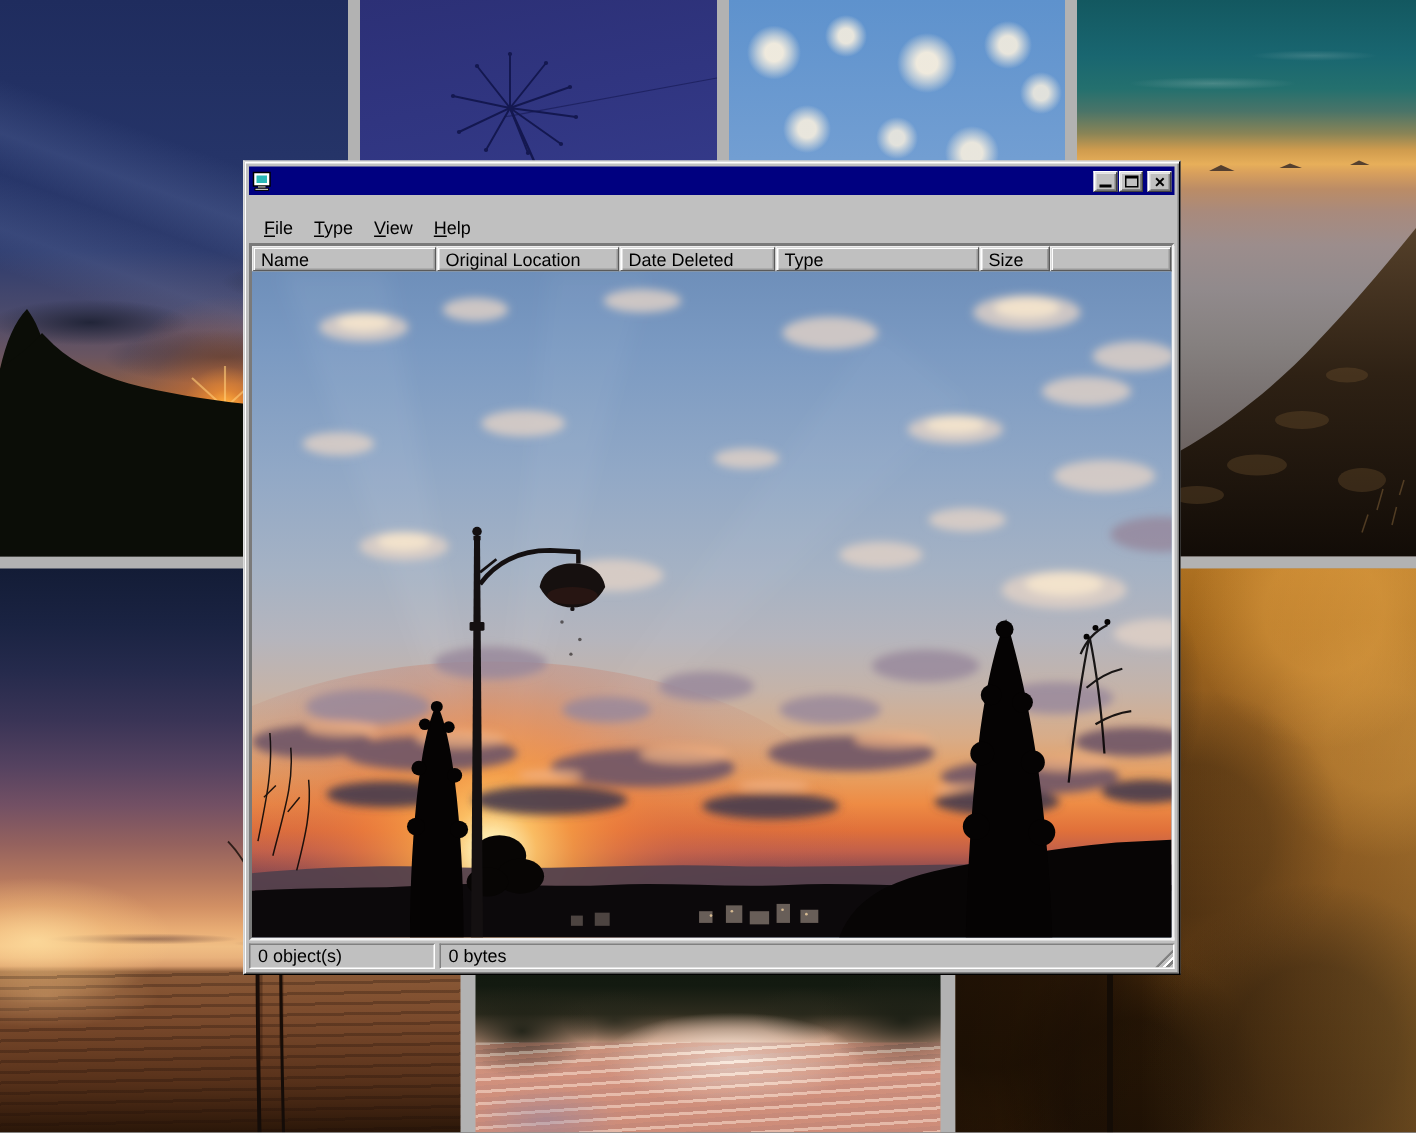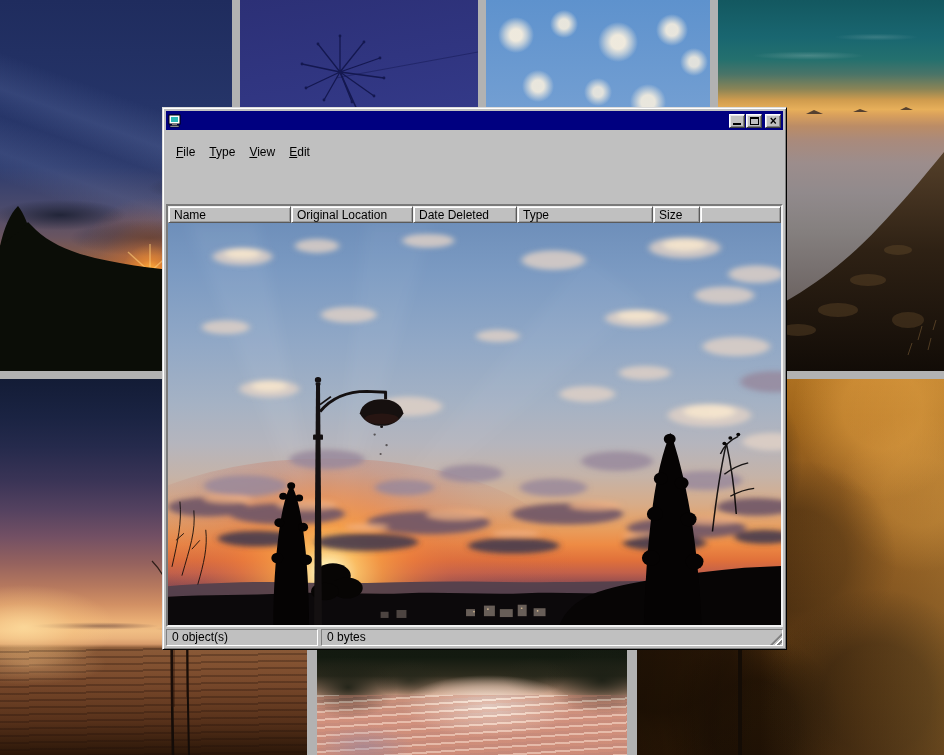--- a/index.html
+++ b/index.html
@@ -91,34 +91,34 @@
         display:flex;align-items:flex-end;justify-content:center;padding:0;cursor:default;}
   .tbtn + .tbtn{margin-left:1px;}
   .tbtn.close{margin-left:3px;align-items:center;}
   .gmin{width:8px;height:2px;background:#000;margin-bottom:2px;}
   .gmax{width:9px;height:8px;box-sizing:border-box;border:1px solid #000;border-top-width:2px;margin-bottom:2px;}
   .gx{font-size:12px;font-weight:bold;line-height:12px;color:#000;font-family:"Liberation Sans",sans-serif;}
   .menubar{height:20px;flex:0 0 20px;display:flex;align-items:center;padding-left:3px;margin-top:12px;}
   .mitem{display:inline-block;padding:2px 7px;font-size:12px;color:#000;}
   .mitem::first-letter{text-decoration:underline;}
   .client{flex:1;min-height:0;display:flex;flex-direction:column;border:2px solid;
-          border-color:#7a7a7a #f2f2f2 #f2f2f2 #7a7a7a;background:#c0c0c0;margin-top:42px;}
+          border-color:#7a7a7a #f2f2f2 #f2f2f2 #7a7a7a;background:#c0c0c0;}
   .hdr{height:17px;flex:0 0 17px;display:flex;background:#c0c0c0;}
   .hcell{box-sizing:border-box;height:17px;background:#c0c0c0;font-size:12px;color:#000;
          padding:1px 5px 0 5px;white-space:nowrap;overflow:hidden;
          border:1px solid;border-color:#efefef #5a5a5a #5a5a5a #efefef;
          box-shadow:inset 1px 1px 0 #fff, inset -1px -1px 0 #9a9a9a;}
   .c0{width:123px;} .c1{width:122px;} .c2{width:104px;} .c3{width:136px;}
   .c4{width:47px;text-align:left;} .c5{flex:1;}
   .photo{flex:1;min-height:0;position:relative;background:#8aa3bf;}
   .photo svg{display:block;width:100%;height:100%;}
   .statusbar{height:17px;flex:0 0 17px;margin-top:2px;display:flex;position:relative;font-size:12px;color:#000;}
   .spanel{box-sizing:border-box;border:1px solid;border-color:#808080 #fff #fff #808080;
           padding:0 5px;line-height:14px;white-space:nowrap;overflow:hidden;}
-  .s1{width:152px;margin-right:3px;}
+  .s1{width:124px;margin-right:3px;}
   .s2{flex:1;}
   .grip{position:absolute;right:1px;bottom:1px;width:12px;height:12px;
         background:repeating-linear-gradient(135deg, rgba(0,0,0,0) 0 2px, #fff 2px 3px, #808080 3px 5px);
         clip-path:polygon(100% 0, 100% 100%, 0 100%);}
 </style>
 </head>
 <body>
 
 <div class="screen">
 
@@ -251,21 +251,21 @@
         <span class="tbtn close">
             <i class="gx">×</i>
           </span>
       </span>
     </div>
 
     <div class="menubar">
       <span class="mitem">File</span>
       <span class="mitem">Type</span>
       <span class="mitem">View</span>
-      <span class="mitem">Edit</span>
+      <span class="mitem">Help</span>
     </div>
 
     <div class="client">
       <div class="hdr">
         <div class="hcell c0">Name</div>
         <div class="hcell c1">Original Location</div>
         <div class="hcell c2">Date Deleted</div>
         <div class="hcell c3">Type</div>
         <div class="hcell c4">Size</div>
         <div class="hcell c5"></div>

